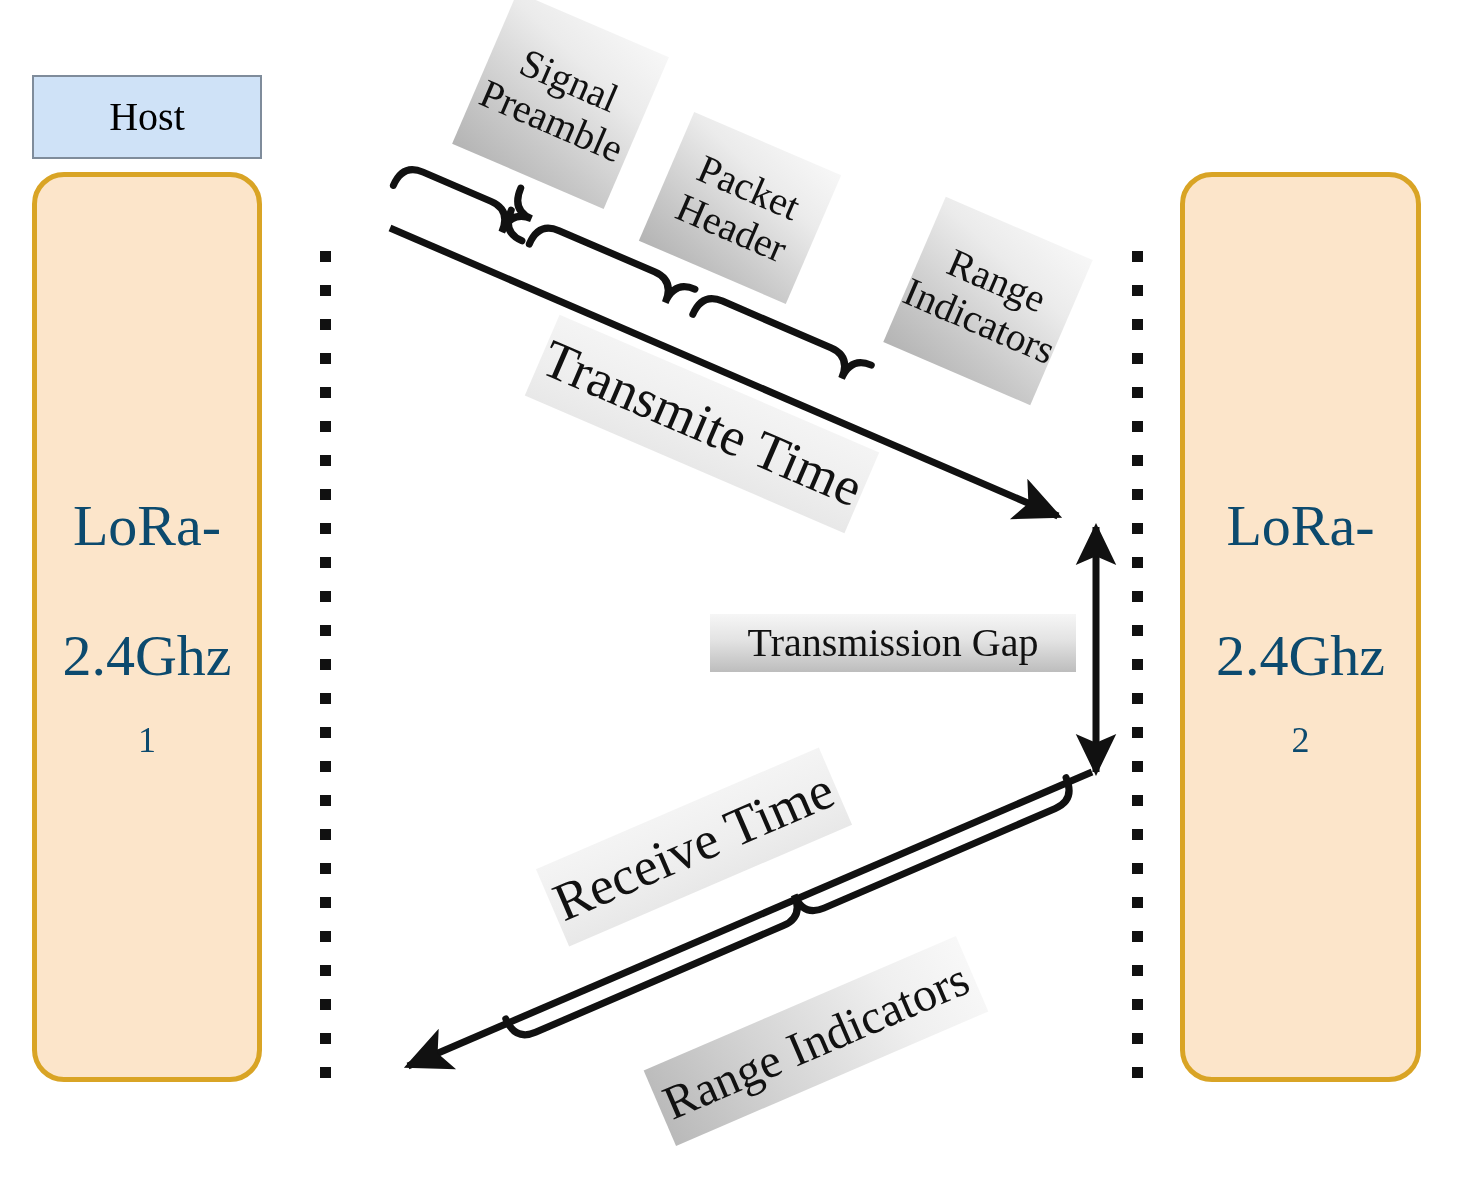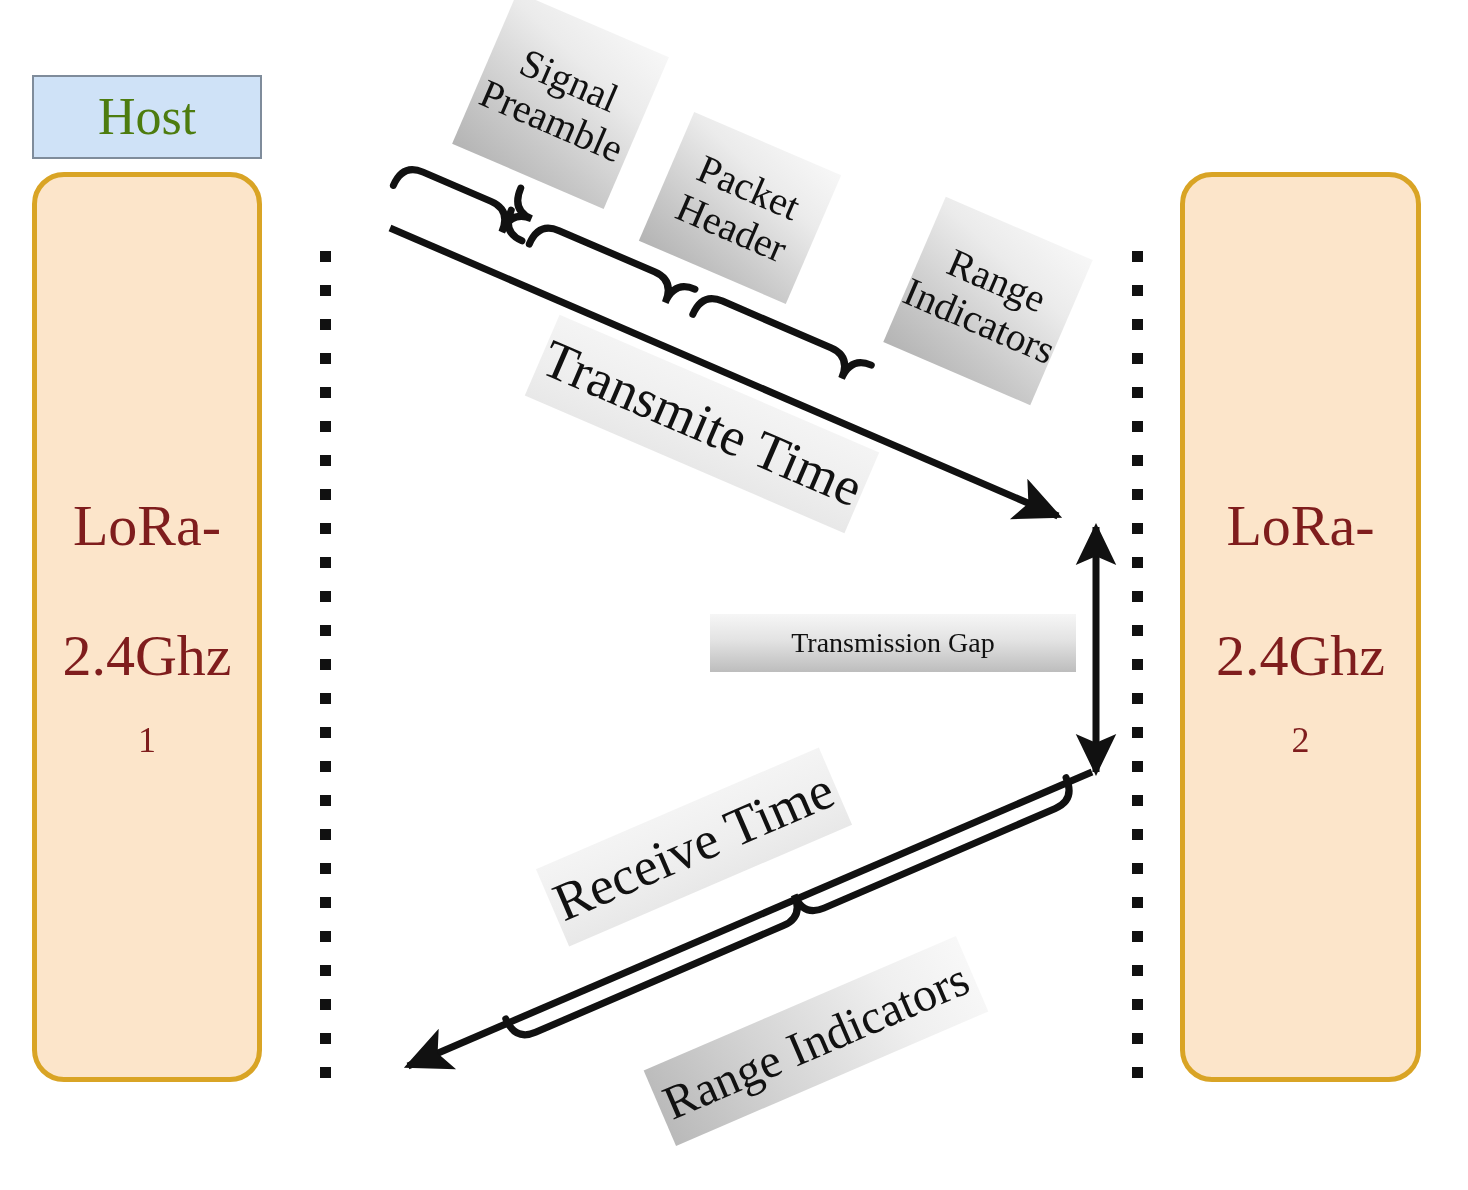--- a/index.html
+++ b/index.html
@@ -1,26 +1,26 @@
 <!DOCTYPE html>
 <html><head>
 <meta charset="utf-8">
 <style>
   html,body{margin:0;padding:0;background:#ffffff;}
   #stage{position:relative;width:1468px;height:1190px;background:#fff;
          font-family:"Liberation Serif","DejaVu Serif",serif;overflow:hidden;}
 
   .node-tag{position:absolute;box-sizing:border-box;border:2px solid #7f8c9b;
             background:#cfe2f7;display:flex;align-items:center;justify-content:center;}
-  .node-tag span{font-size:52px;color:#4d7c0f;line-height:1;}
+  .node-tag span{font-size:40px;color:#000000;line-height:1;}
 
   .node-body{position:absolute;box-sizing:border-box;border:5px solid #d9a425;
              background:#fce5ca;border-radius:32px;display:flex;
              align-items:center;justify-content:center;text-align:center;}
-  .node-body span{font-size:58px;color:#7f1d1d;line-height:1.12;display:block;text-align:center;}
+  .node-body span{font-size:58px;color:#0c4a6e;line-height:1.12;display:block;text-align:center;}
   .node-body sub{font-size:36px;}
 
   .lifeline{position:absolute;width:11px;}
   .lifeline i{display:block;width:11px;height:11px;background:#111;margin-bottom:23px;}
 
   svg.overlay{position:absolute;left:0;top:0;width:1468px;height:1190px;overflow:visible;}
 
   .lbl{position:absolute;color:#111;line-height:1.1;white-space:pre;
        display:flex;align-items:center;justify-content:center;text-align:center;}
 
@@ -156,21 +156,21 @@
 
   <div class="lbl grad-dr" style="left:908px;top:222px;width:160px;height:158px;transform:rotate(23.3deg);font-size:40px;">
     <span>Range
 Indicators</span>
   </div>
 
   <div class="lbl grad-pale" style="left:528px;top:380px;width:348px;height:88px;transform:rotate(23.3deg);font-size:54px;">
     <span>Transmite Time</span>
   </div>
 
-  <div class="lbl grad-v" style="left:710px;top:614px;width:366px;height:58px;font-size:28px;">
+  <div class="lbl grad-v" style="left:710px;top:614px;width:366px;height:58px;font-size:40px;">
     <span>Transmission Gap</span>
   </div>
 
   <div class="lbl grad-pale" style="left:540px;top:805px;width:308px;height:84px;transform:rotate(-23.3deg);font-size:54px;">
     <span>Receive Time</span>
   </div>
 
   <div class="lbl grad-lr" style="left:646px;top:1000px;width:340px;height:82px;transform:rotate(-23.3deg);font-size:48px;">
     <span>Range Indicators</span>
   </div>

